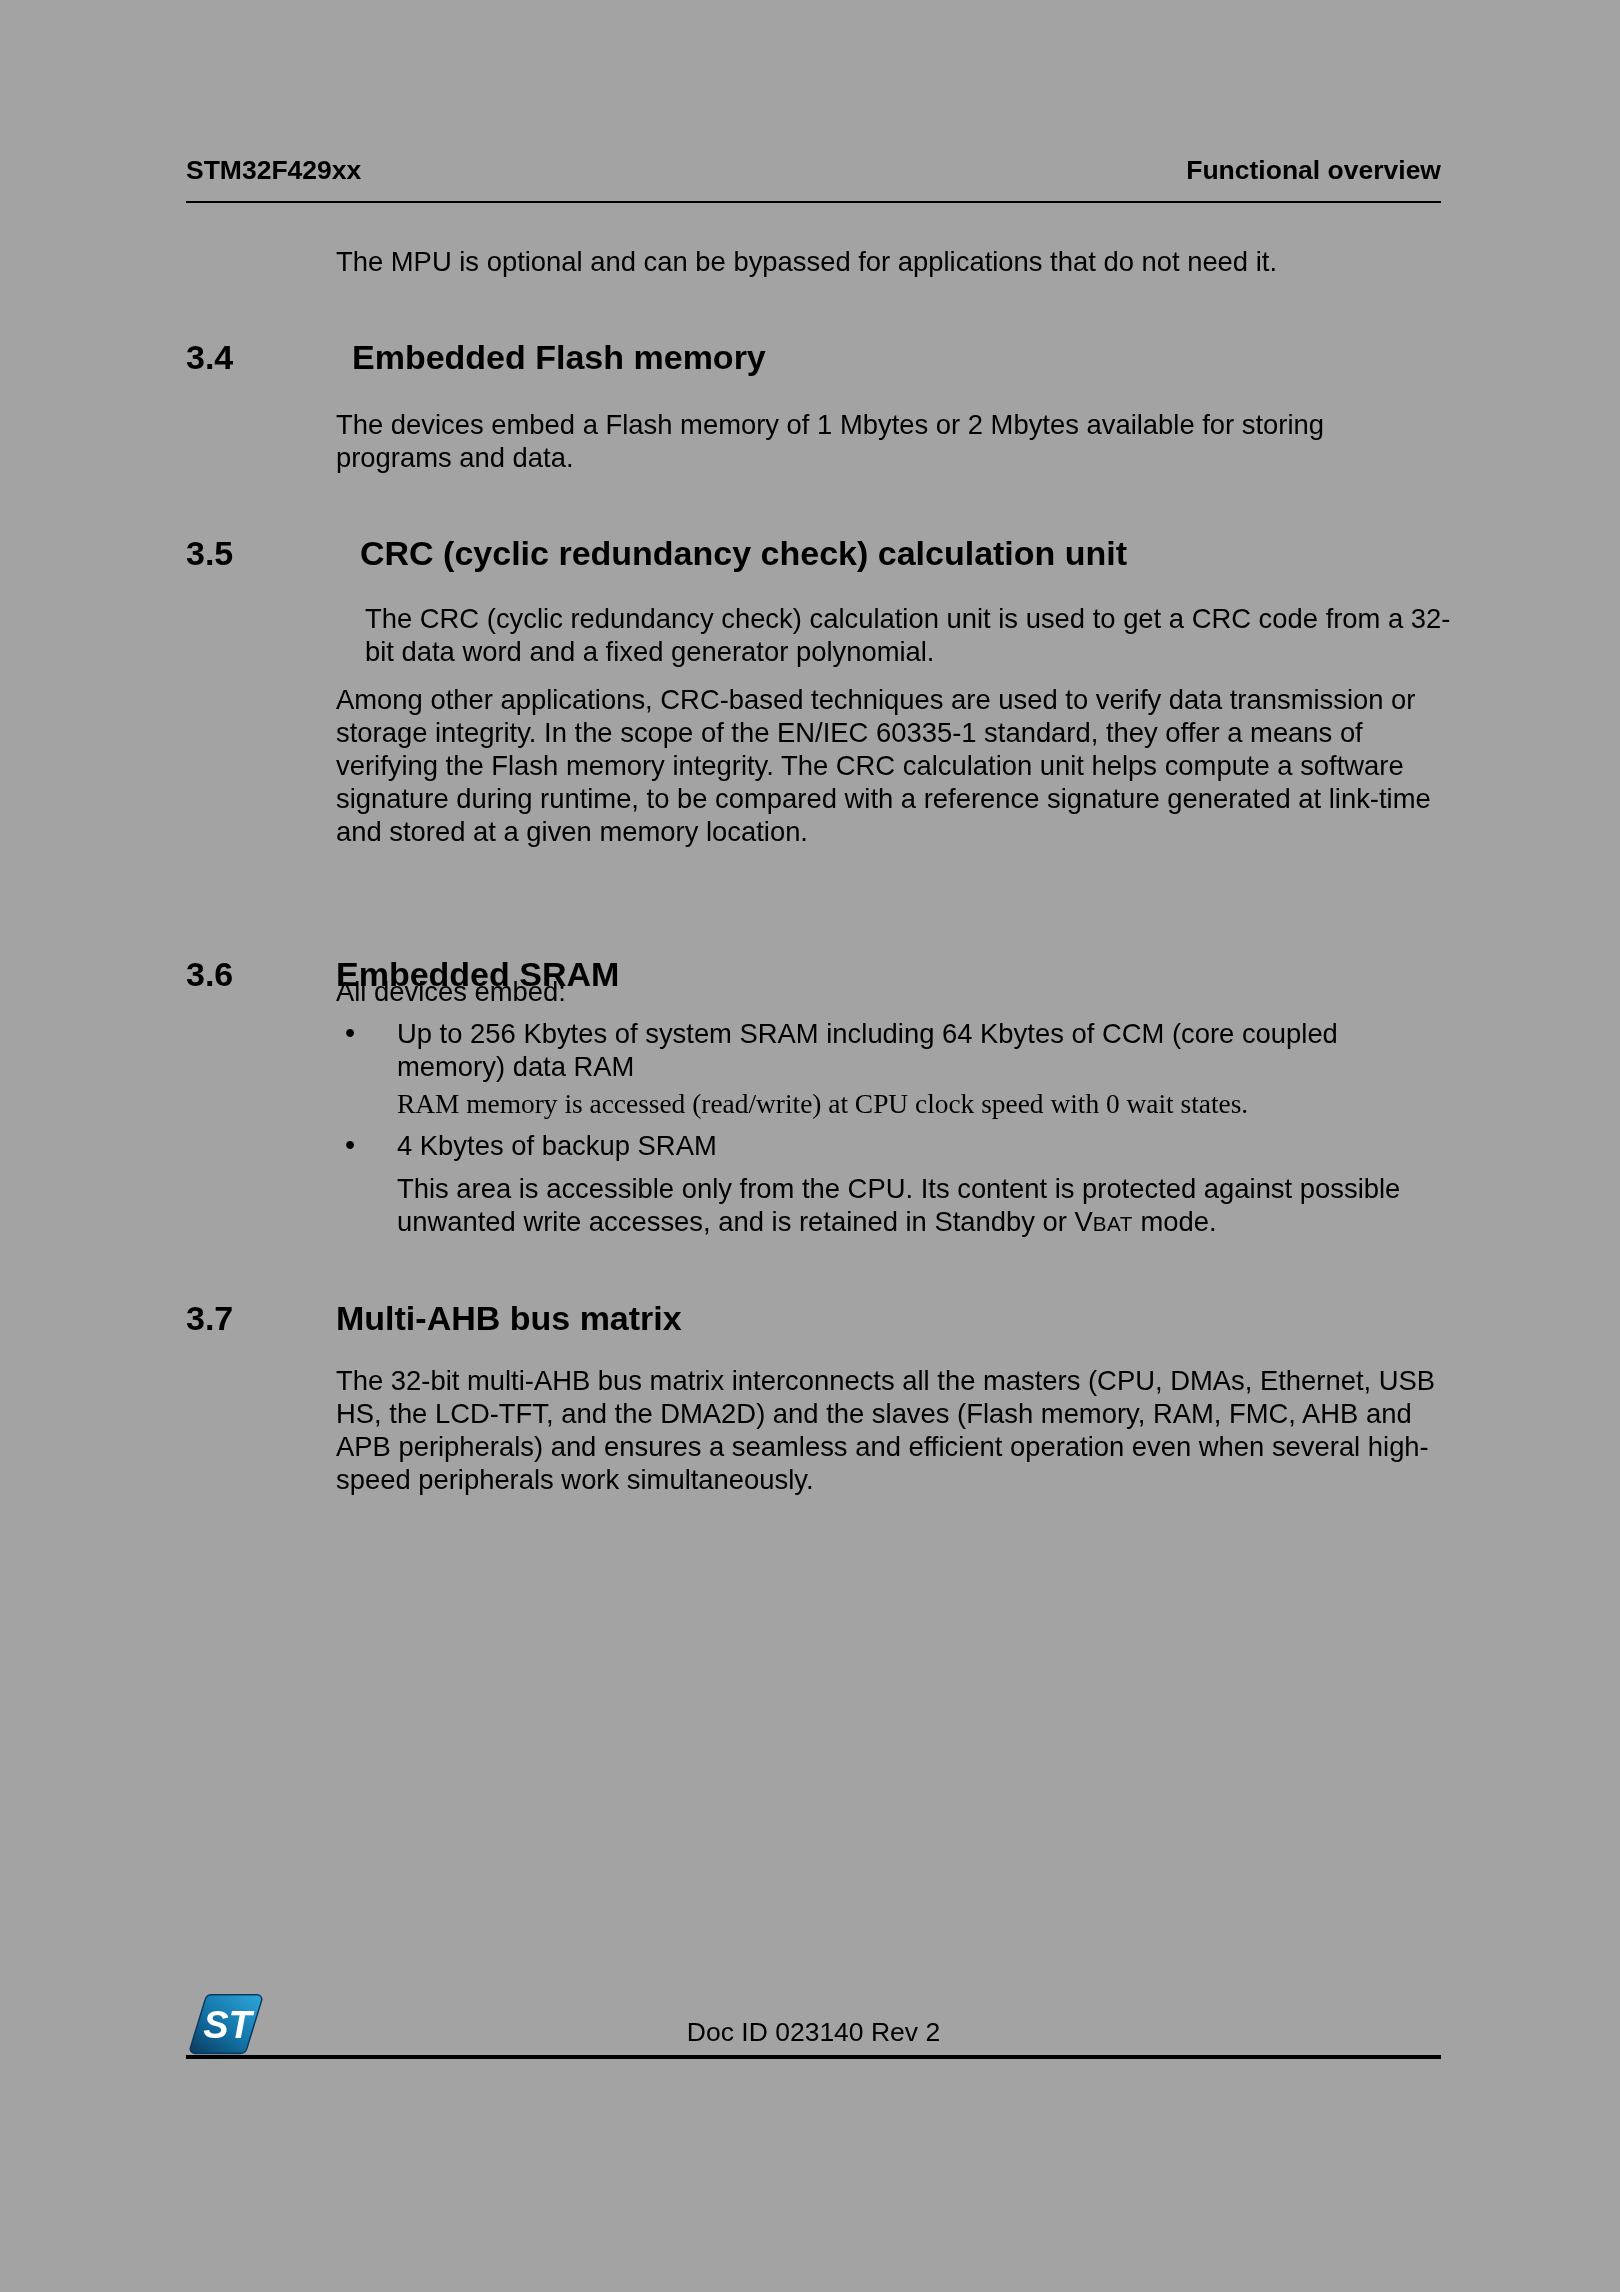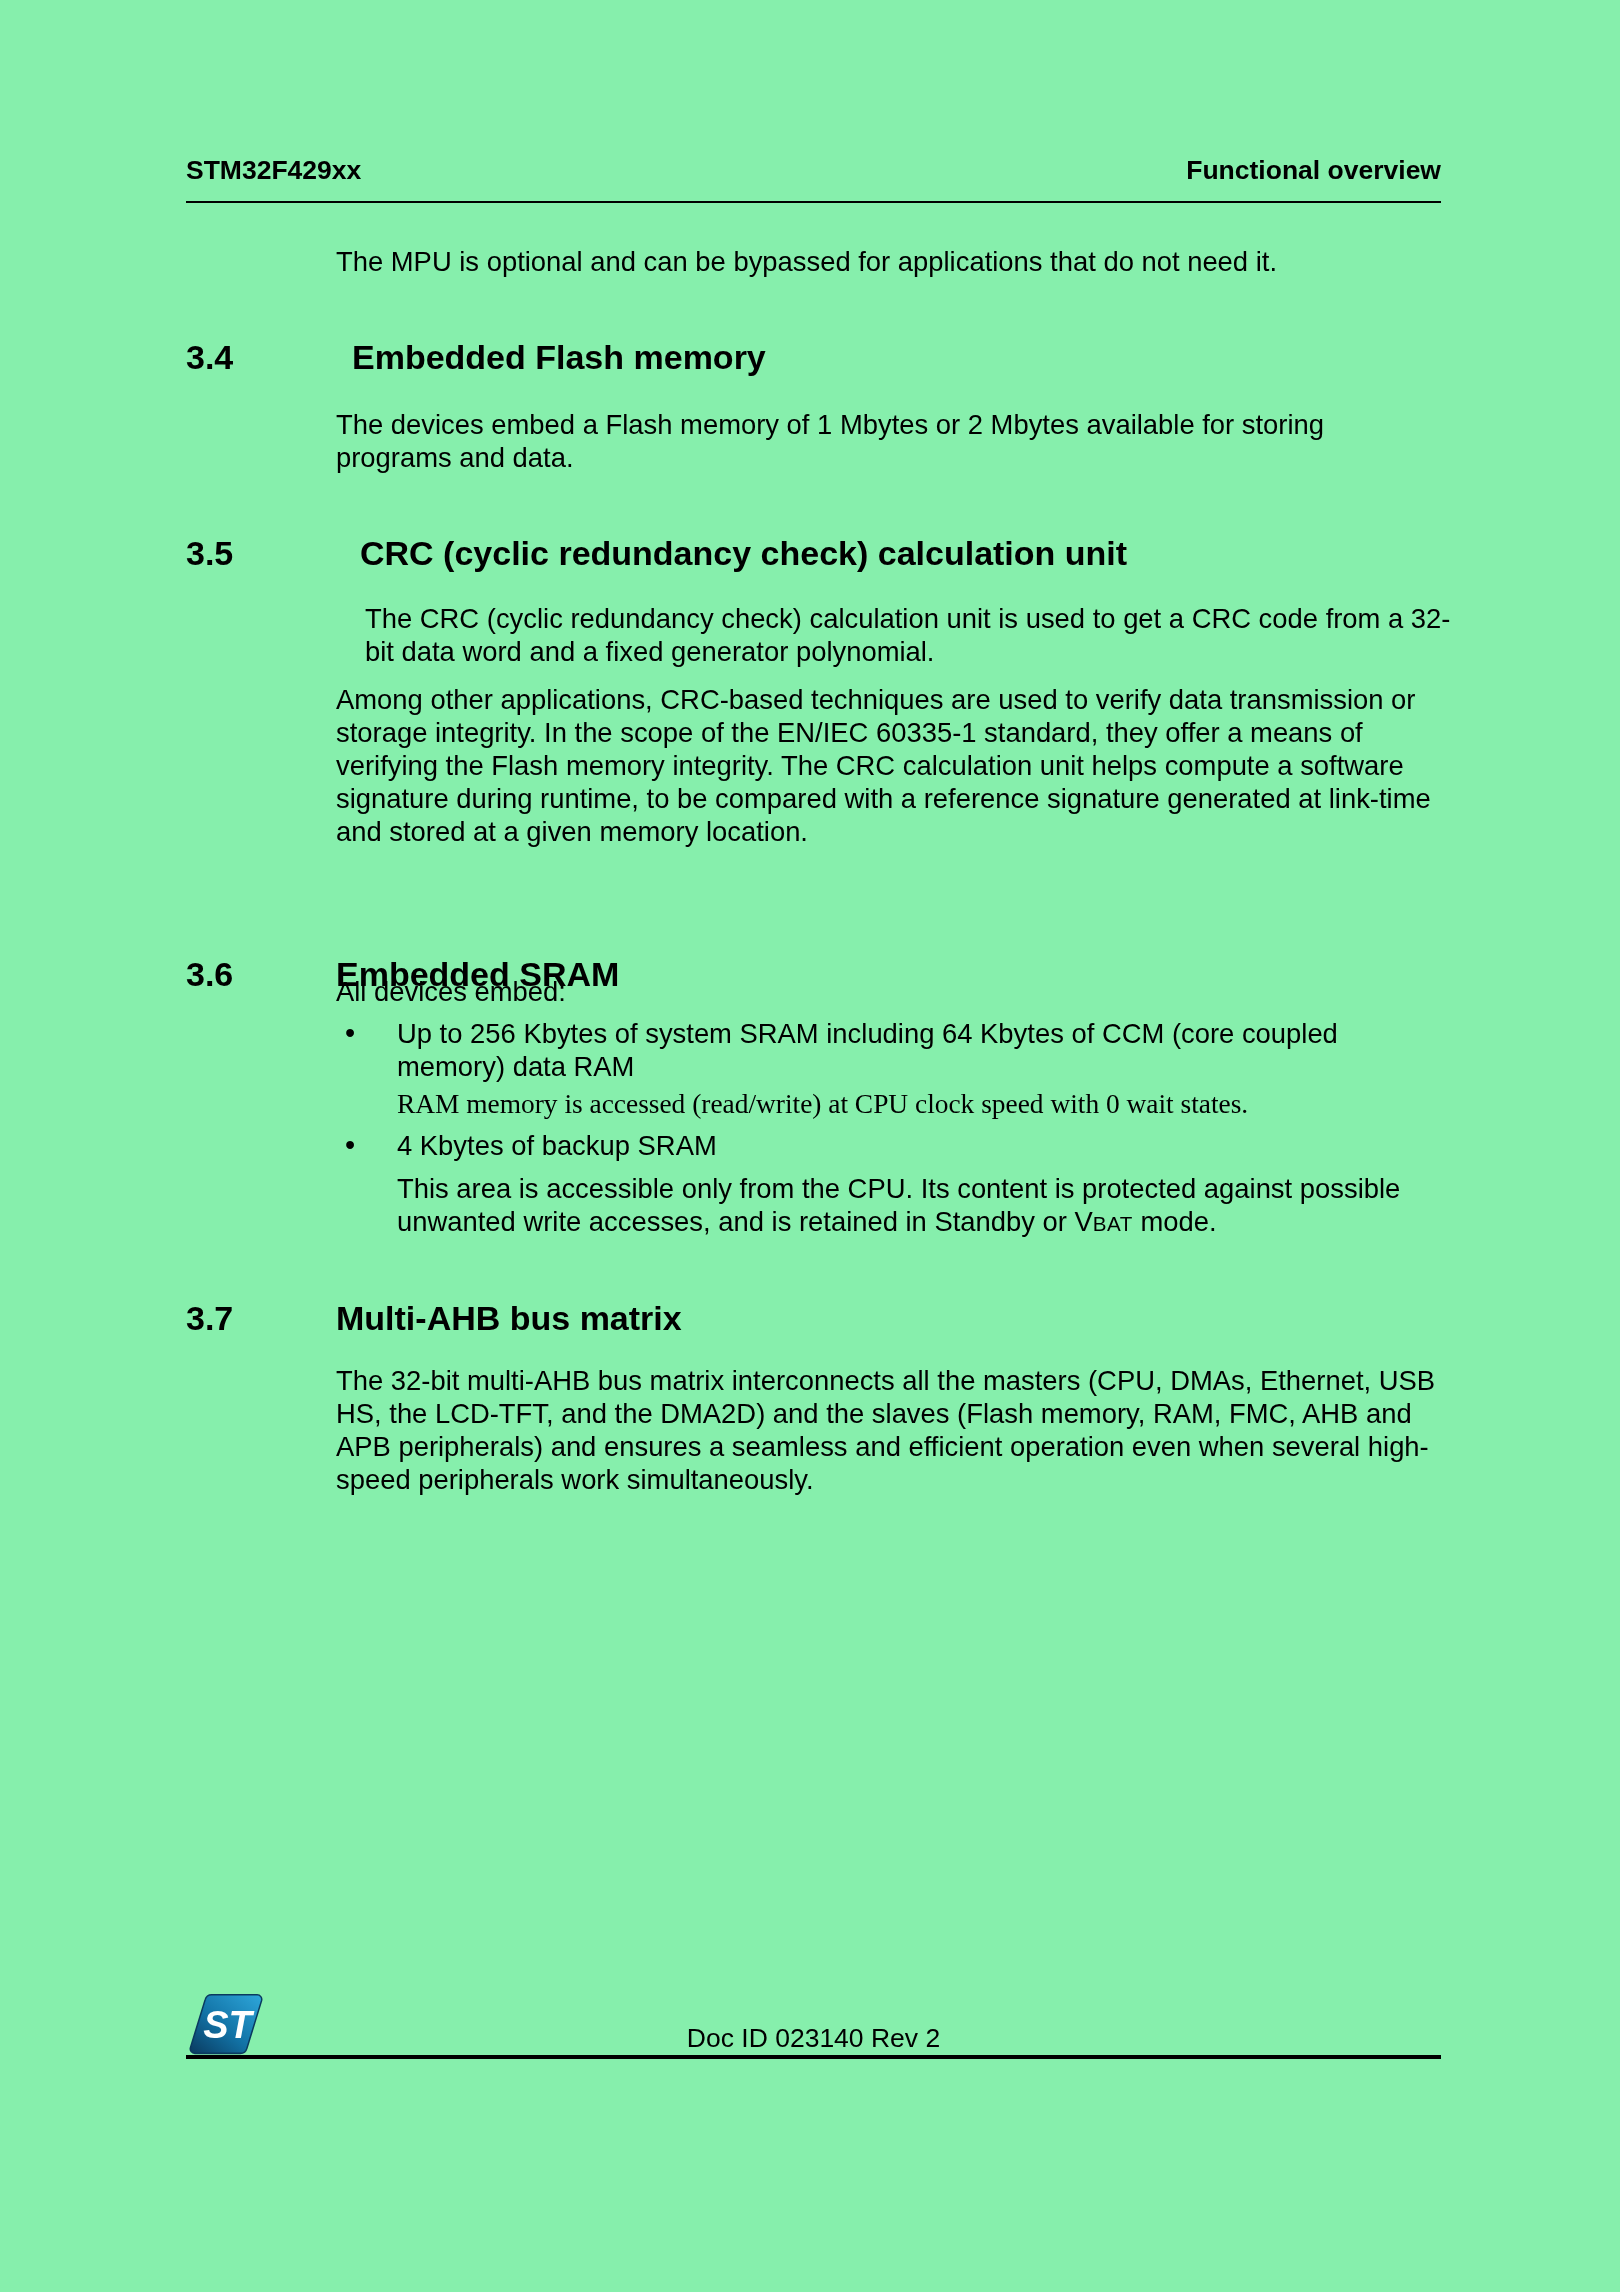--- a/index.html
+++ b/index.html
@@ -1,19 +1,19 @@
 <!DOCTYPE html>
 <html><head>
 <meta charset="utf-8">
 <style>
   html,body{margin:0;padding:0;background:#ffffff;}
   .page{
     position:relative;
     width:1620px;height:2293px;
-    background:#86efac;
+    background:#a3a3a3;
     color:#000;
     font-family:"Liberation Sans", sans-serif;
     overflow:hidden;
   }
   
   .header{
     position:absolute;left:186px;top:157px;width:1255px;height:44px;
     border-bottom:2.9px solid #000;
     display:flex;justify-content:space-between;align-items:flex-start;
     font-weight:bold;font-size:26.5px;line-height:27.4px;
@@ -37,21 +37,21 @@
     display:flex;font-size:27.4px;line-height:33px;
   }
   .bullet-row .dot{width:52px;flex-shrink:0;font-size:29px;line-height:33px;}
   .bullet-row .btext{flex:1;}
   .sub-para{
     position:absolute;left:397px;width:1044px;
     font-size:27.4px;line-height:33px;
   }
   .smallcap{font-size:20.6px;letter-spacing:0.5px;}
   
-  .footer-doc{position:absolute;left:186px;top:2017px;width:1255px;text-align:center;font-size:26.5px;margin-top:6px;}
+  .footer-doc{position:absolute;left:186px;top:2017px;width:1255px;text-align:center;font-size:26.5px;}
   .footer-page{position:absolute;left:186px;top:2017px;width:1255px;text-align:right;font-size:26.5px;}
   .footer-rule{position:absolute;left:186px;top:2055px;width:1255px;height:3.9px;background:#000;}
   .logo-wrap{position:absolute;left:188px;top:1993px;width:76px;height:63px;}
 </style>
 </head>
 <body>
 
 <div class="page">
 
   <div class="header">

